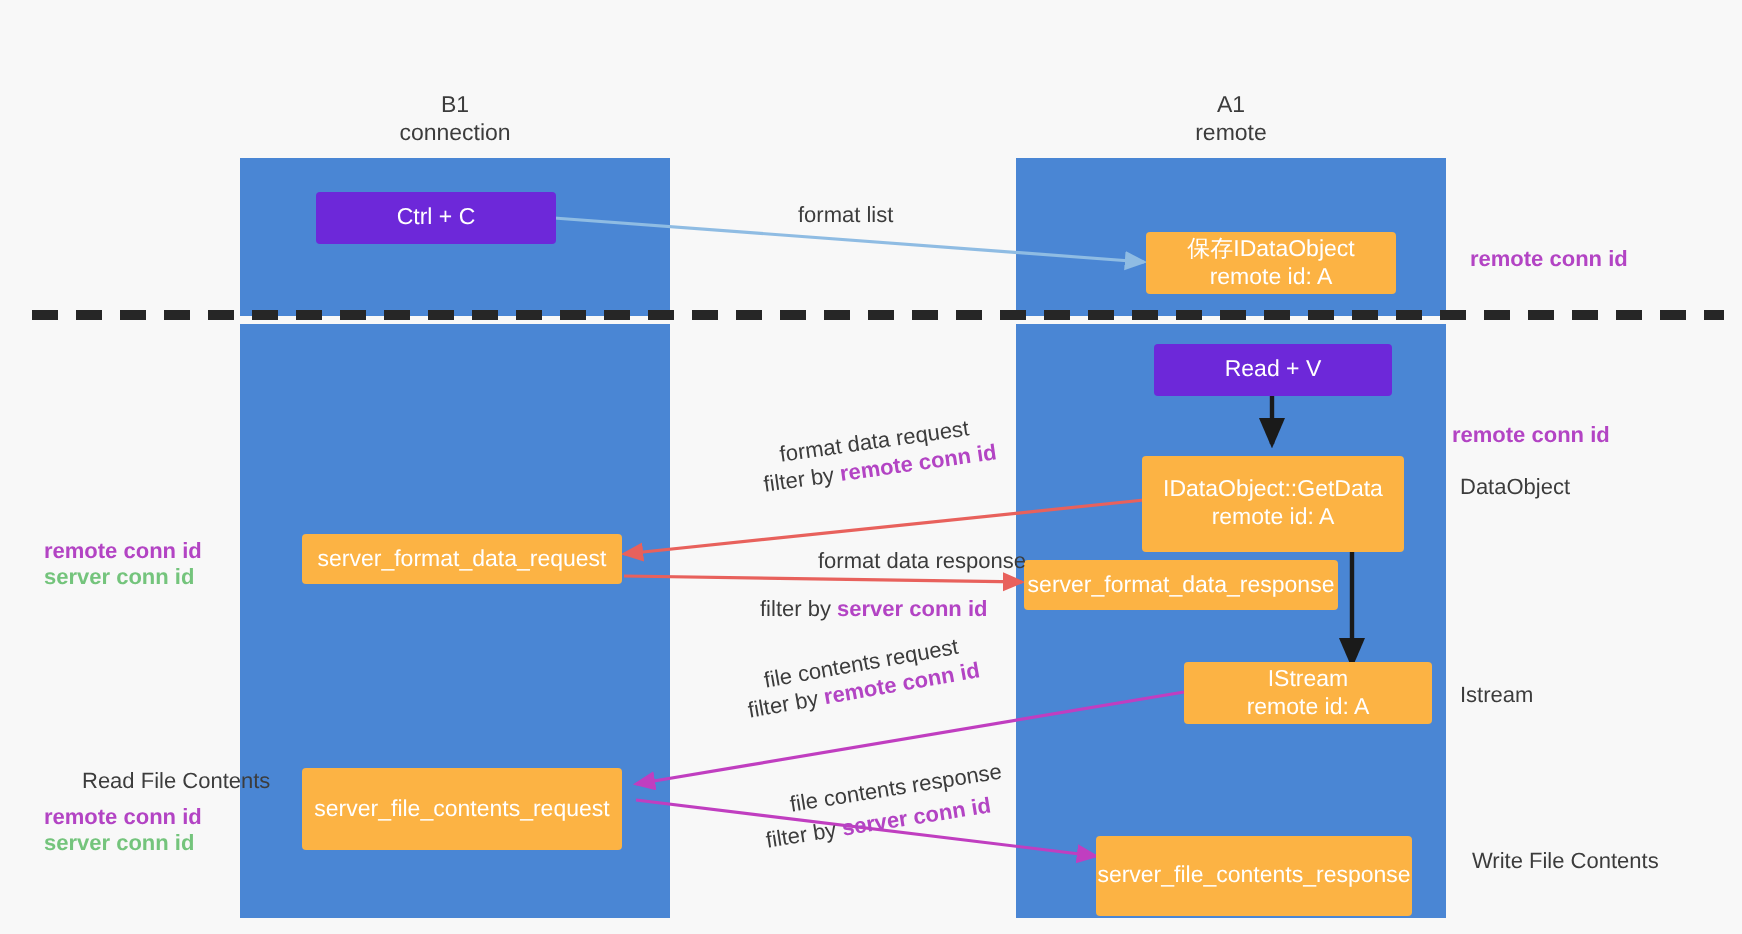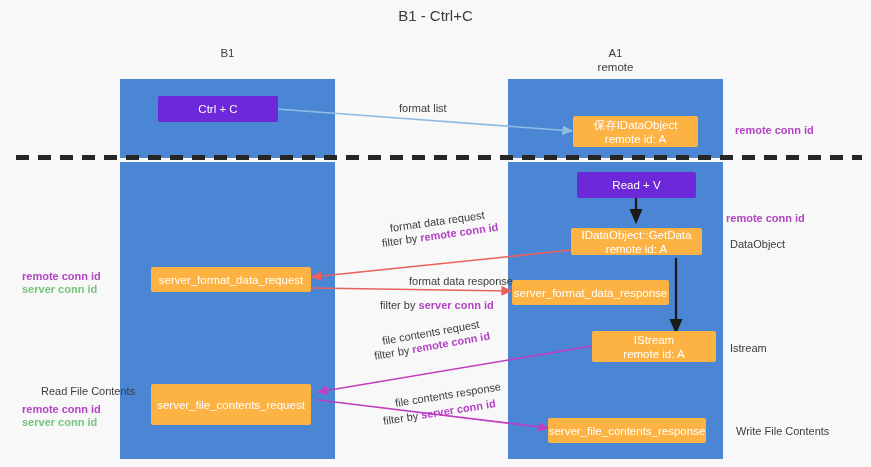--- a/index.html
+++ b/index.html
@@ -91,45 +91,45 @@
     <line x1="312" y1="288" x2="511" y2="291" stroke="#e8615c" stroke-width="1.6" marker-end="url(#ar-red)"></line>
 
     <line x1="592" y1="346" x2="318" y2="392" stroke="#c03ec0" stroke-width="1.6" marker-end="url(#ar-mag)"></line>
 
     <line x1="318" y1="400" x2="548" y2="428" stroke="#c03ec0" stroke-width="1.6" marker-end="url(#ar-mag)"></line>
   </svg>
 
   <div class="divider"></div>
 
   <div class="title">
-    <div>B1 - Ctrl+C</div>
   </div>
 
   <div class="col-head b1">
     <div>B1</div>
+    <div>connection</div>
   </div>
   <div class="col-head a1">
     <div>A1</div>
     <div>remote</div>
   </div>
 
   <div class="node green" style="left:158px;top:96px;width:120px;height:26px;">
     <span>Ctrl + C</span>
   </div>
 
   <div class="node orange" style="left:573px;top:116px;width:125px;height:31px;">
     <span>保存IDataObject</span>
     <span>remote id: A</span>
   </div>
 
   <div class="node green" style="left:577px;top:172px;width:119px;height:26px;">
     <span>Read + V</span>
   </div>
 
-  <div class="node orange" style="left:571px;top:228px;width:131px;height:27px;">
+  <div class="node orange" style="left:571px;top:228px;width:131px;height:48px;">
     <span>IDataObject::GetData</span>
     <span>remote id: A</span>
   </div>
 
   <div class="node orange" style="left:592px;top:331px;width:124px;height:31px;">
     <span>IStream</span>
     <span>remote id: A</span>
   </div>
 
   <div class="node orange" style="left:151px;top:267px;width:160px;height:25px;">
@@ -137,21 +137,21 @@
   </div>
 
   <div class="node orange" style="left:512px;top:280px;width:157px;height:25px;">
     <span>server_format_data_response</span>
   </div>
 
   <div class="node orange" style="left:151px;top:384px;width:160px;height:41px;">
     <span>server_file_contents_request</span>
   </div>
 
-  <div class="node orange" style="left:548px;top:418px;width:158px;height:25px;">
+  <div class="node orange" style="left:548px;top:418px;width:158px;height:40px;">
     <span>server_file_contents_response</span>
   </div>
 
   <div class="lbl" style="left:399px;top:101px;">format list</div>
 
   <div class="lbl rot-a" style="left:389px;top:221px;">format data request</div>
   <div class="lbl rot-a" style="left:381px;top:236px;">
     <span>filter by</span>
     <span class="purple">remote conn id</span>
   </div>

